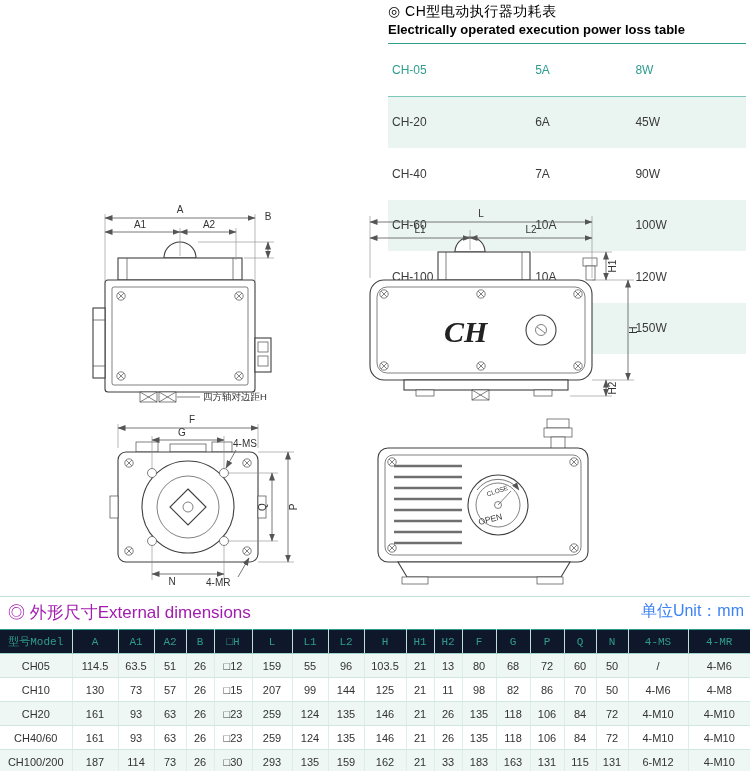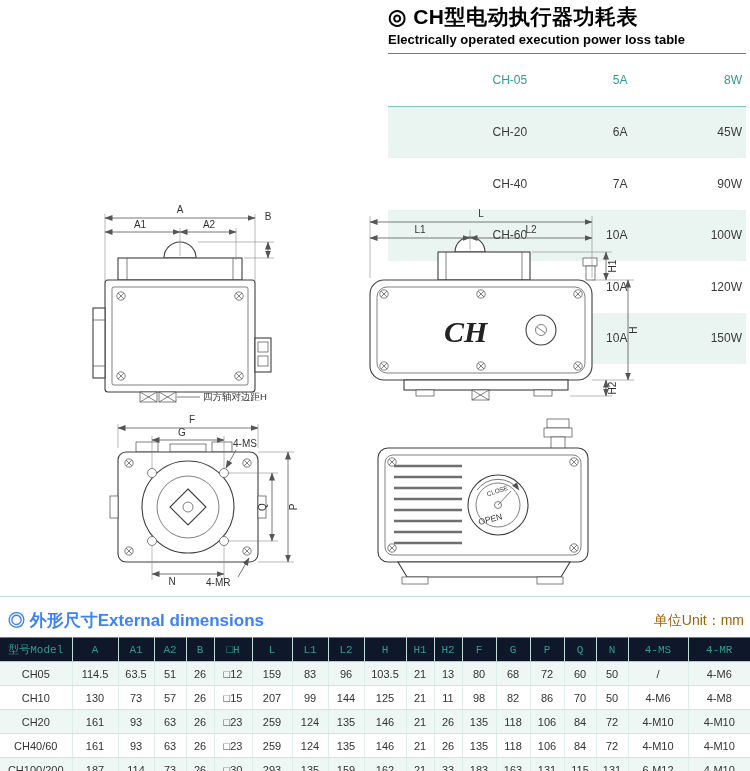--- a/index.html
+++ b/index.html
@@ -1,24 +1,24 @@
 <!DOCTYPE html>
 <html><head>
 <meta charset="utf-8">
 <style>
   html,body{margin:0;padding:0;}
   body{width:750px;height:771px;background:#fff;font-family:"Liberation Sans",sans-serif;color:#222;position:relative;}
   .page{position:absolute;inset:0;width:750px;height:771px;overflow:hidden;background:#fff;}
 
   
   .power-section{position:absolute;left:388px;top:3px;width:358px;}
-  .power-title-zh{font-size:21px;font-weight:bold;color:#000;letter-spacing:.5px;}
+  .power-title-zh{font-size:14px;font-weight:normal;color:#000;letter-spacing:.5px;}
   .power-title-en{font-size:13px;font-weight:bold;color:#000;margin-top:1px;}
   .power-table{width:100%;border-collapse:collapse;margin-top:6px;font-size:12px;color:#3a3a3a;border-top:1px solid #2f9d8e;}
-  .power-table td{text-align:right;height:19.5px;padding:16px 4px;}
+  .power-table td{text-align:left;height:19.5px;padding:16px 4px;}
   .power-table td:first-child{width:40%;}
   .power-table td:nth-child(2){width:28%;}
   .power-table tr.ph td{color:#2f9d8e;border-bottom:1px solid #7fc6ba;}
   .power-table tbody tr:nth-child(even){background:#eaf5f2;}
 
   
   .drawings{position:absolute;left:0;top:200px;}
   svg .ext{stroke:#8a8a8a;stroke-width:.6;}
   svg .dim{stroke:#555;stroke-width:.8;marker-start:url(#aS);marker-end:url(#aE);}
   svg .ldr{stroke:#555;stroke-width:.8;marker-end:url(#aE);}
@@ -27,22 +27,22 @@
   svg .fin{stroke:#6f6f6f;stroke-width:2.6;}
   svg .lbl{font-size:10px;fill:#333;text-anchor:middle;font-family:"Liberation Sans",sans-serif;}
   svg .lbls{font-size:10px;fill:#333;text-anchor:start;font-family:"Liberation Sans",sans-serif;}
   svg .note{font-size:9.5px;fill:#333;text-anchor:start;font-family:"Liberation Sans",sans-serif;}
   svg .logo{font-size:30px;fill:#222;font-style:italic;font-weight:bold;font-family:"Liberation Serif",serif;}
   svg .dialtxt{fill:#333;font-family:"Liberation Sans",sans-serif;}
 
   
   .dim-section{position:absolute;left:0;top:596px;width:750px;border-top:1px solid #c4e2db;padding-top:2px;}
   .dim-head{display:flex;justify-content:space-between;align-items:flex-end;padding:2px 6px 5px 8px;}
-  .dim-title{font-size:17px;font-weight:bold;color:#3b82f6;margin-top:8px;}
-  .unit-label{font-size:14px;color:#a16207;padding-bottom:2px;}
+  .dim-title{font-size:17px;font-weight:normal;color:#a21caf;}
+  .unit-label{font-size:16px;color:#3b82f6;padding-bottom:2px;}
   .dim-table{width:750px;table-layout:fixed;border-collapse:collapse;font-size:11px;color:#333;border-top:1.5px solid #2f9d8e;border-bottom:1.5px solid #2f9d8e;}
   .dim-table th{background:#0f172a;color:#2f9d8e;font-weight:normal;height:23px;border-right:1px solid #c2e0d9;border-bottom:1px solid #9fd2c8;overflow:hidden;padding:0 1px;font-family:Liberation Mono, monospace;}
   .dim-table td{text-align:center;height:23px;border-right:1px solid #ddeeea;border-bottom:1px solid #cfe7e1;padding:0 1px;overflow:hidden;}
   .dim-table th:last-child,.dim-table td:last-child{border-right:none;}
   .dim-table tbody tr:nth-child(odd){background:#eef7f4;}
 </style>
 </head>
 <body>
 
 <div class="page">
@@ -318,21 +318,21 @@
       </thead>
       <tbody id="dim-body">
           <tr>
             <td>CH05</td>
             <td>114.5</td>
             <td>63.5</td>
             <td>51</td>
             <td>26</td>
             <td>□12</td>
             <td>159</td>
-            <td>83</td>
+            <td>55</td>
             <td>96</td>
             <td>103.5</td>
             <td>21</td>
             <td>13</td>
             <td>80</td>
             <td>68</td>
             <td>72</td>
             <td>60</td>
             <td>50</td>
             <td>/</td>

